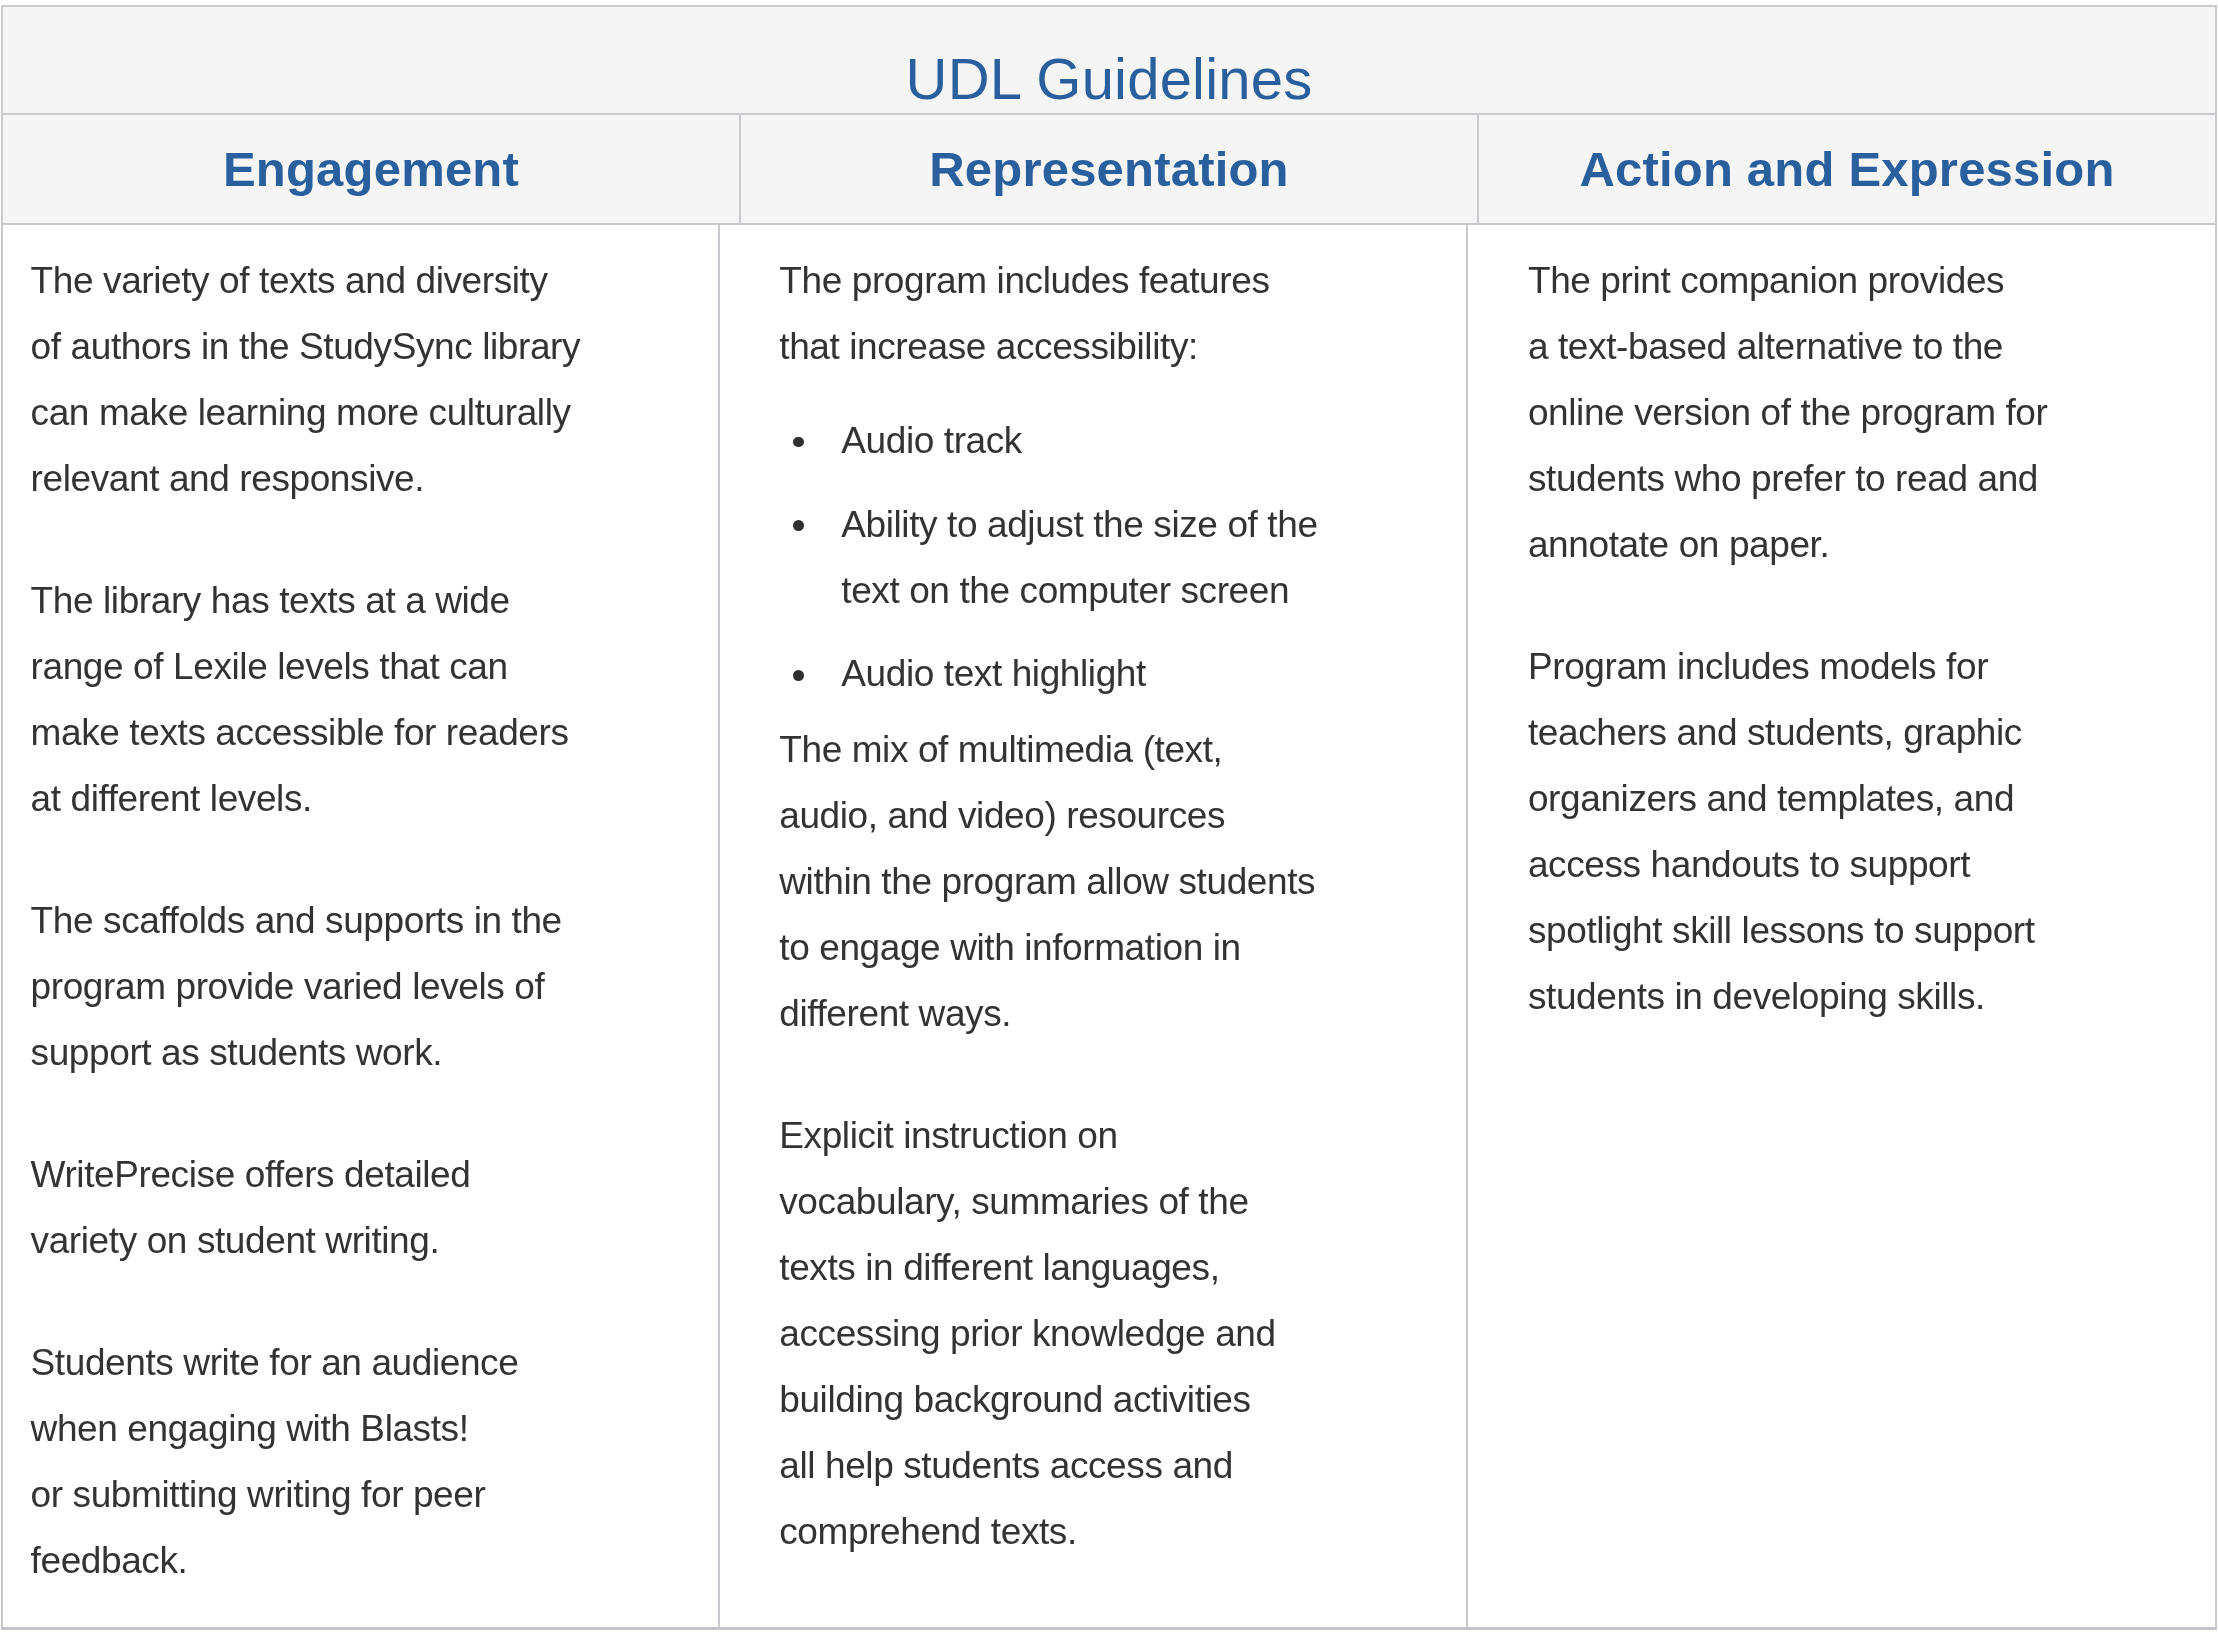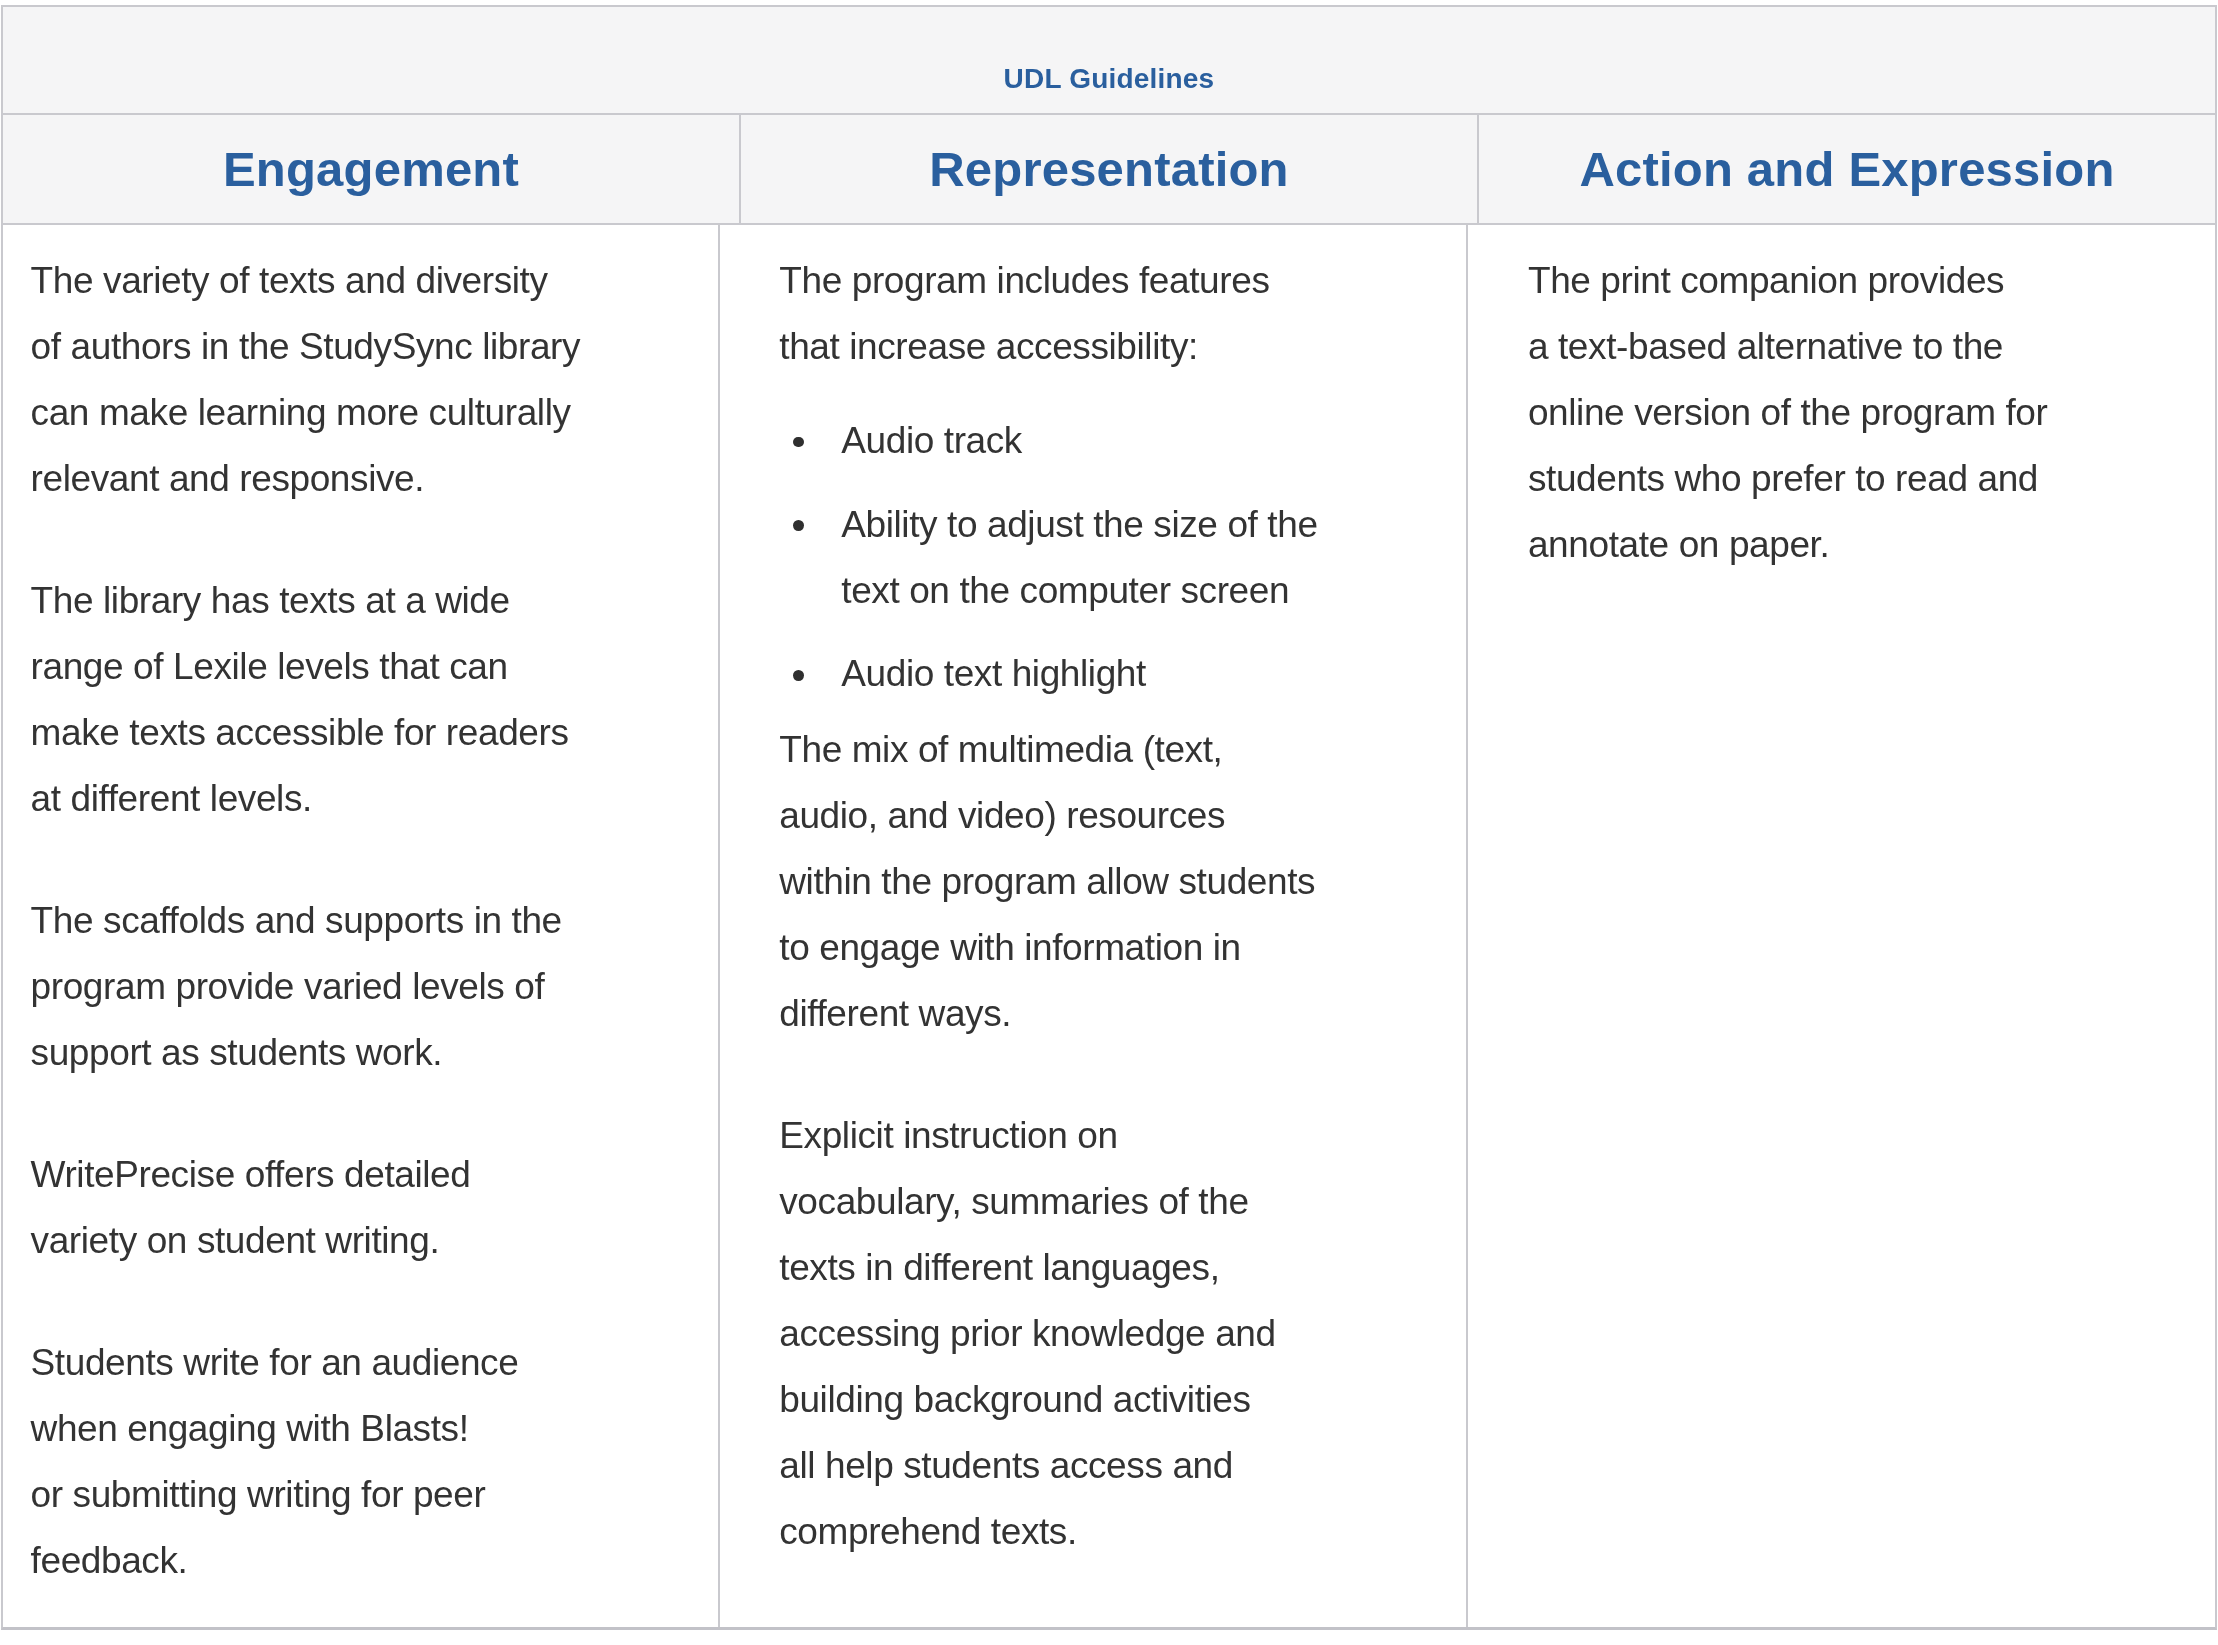--- a/index.html
+++ b/index.html
@@ -31,22 +31,22 @@
     height: 106px;
     flex: 0 0 106px;
     background: #f5f5f6;
     border-bottom: 2px solid #c9c9ce;
     display: flex;
     align-items: center;
     justify-content: center;
   }
   .table-title {
     color: #2a5f9e;
-    font-size: 28px;
-    font-weight: 700;
+    font-size: 58px;
+    font-weight: 400;
     letter-spacing: 0.2px;
     margin-top: 38px;
   }
   .header-row {
     height: 108px;
     flex: 0 0 108px;
     background: #f5f5f6;
     border-bottom: 2px solid #c9c9ce;
     display: flex;
   }
@@ -168,17 +168,23 @@
 all help students access and
 comprehend texts.</p>
     </div>
 
     <div class="body-cell">
       <p>The print companion provides
 a text-based alternative to the
 online version of the program for
 students who prefer to read and
 annotate on paper.</p>
+      <p>Program includes models for
+teachers and students, graphic
+organizers and templates, and
+access handouts to support
+spotlight skill lessons to support
+students in developing skills.</p>
     </div>
 
   </div>
 </div>
 
 
 </body></html>

